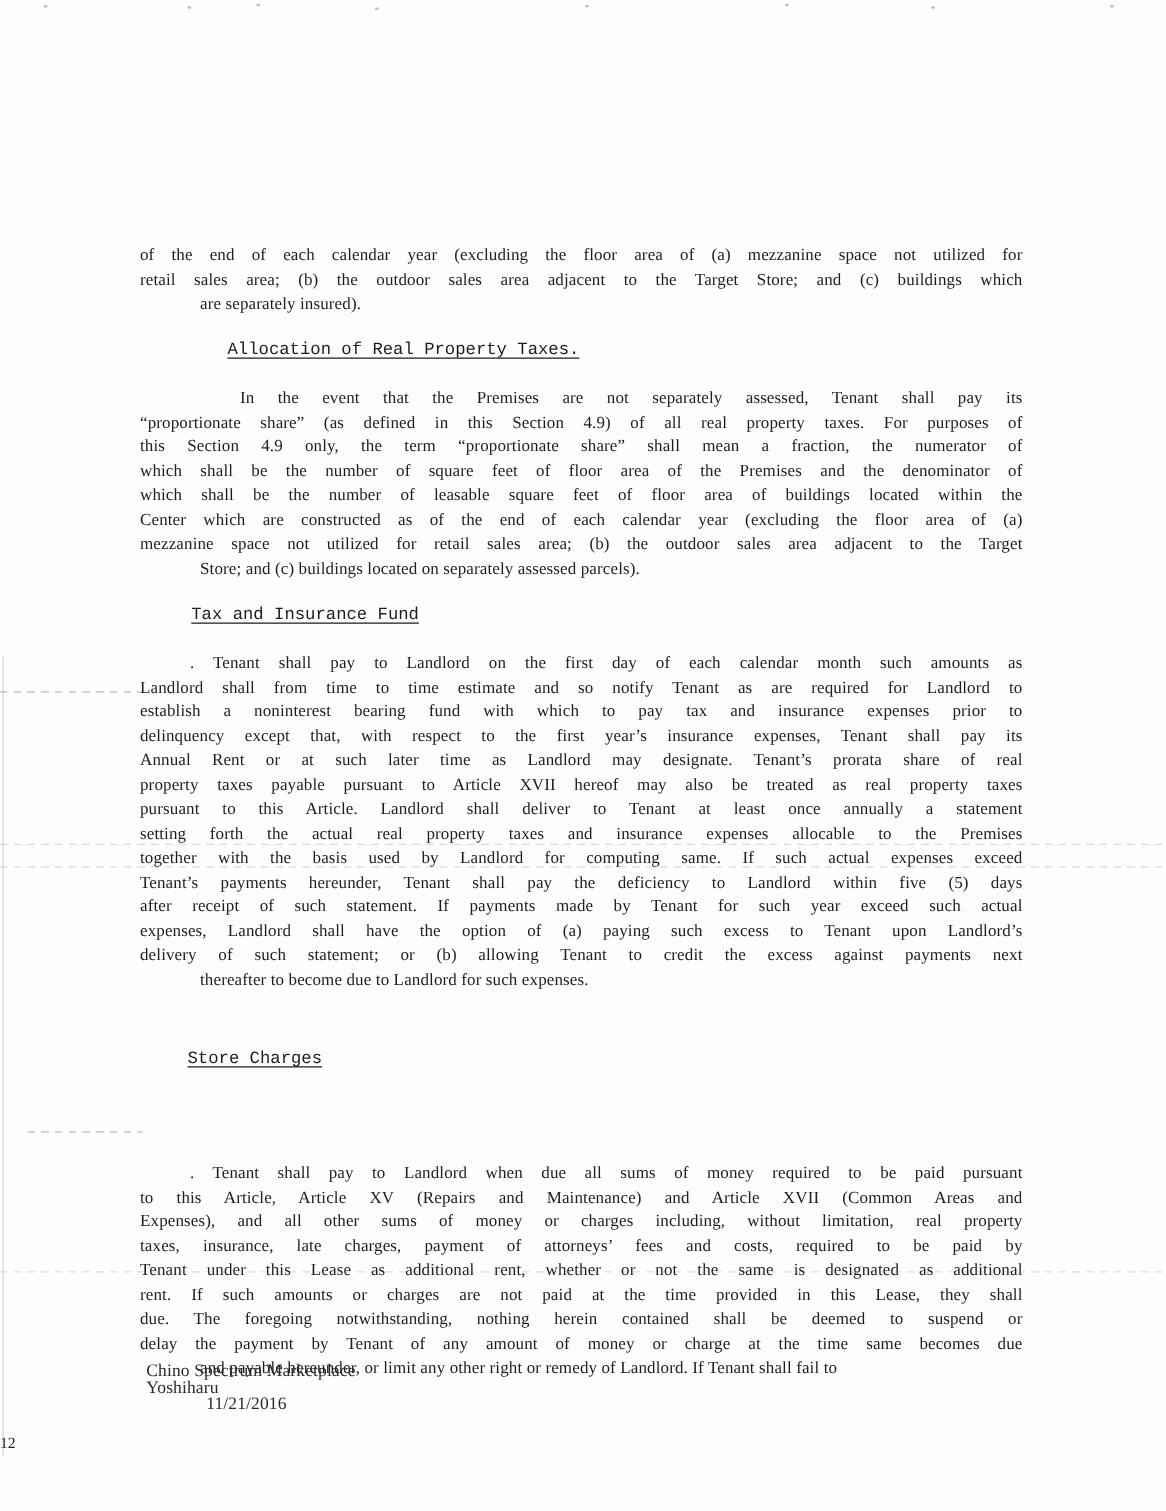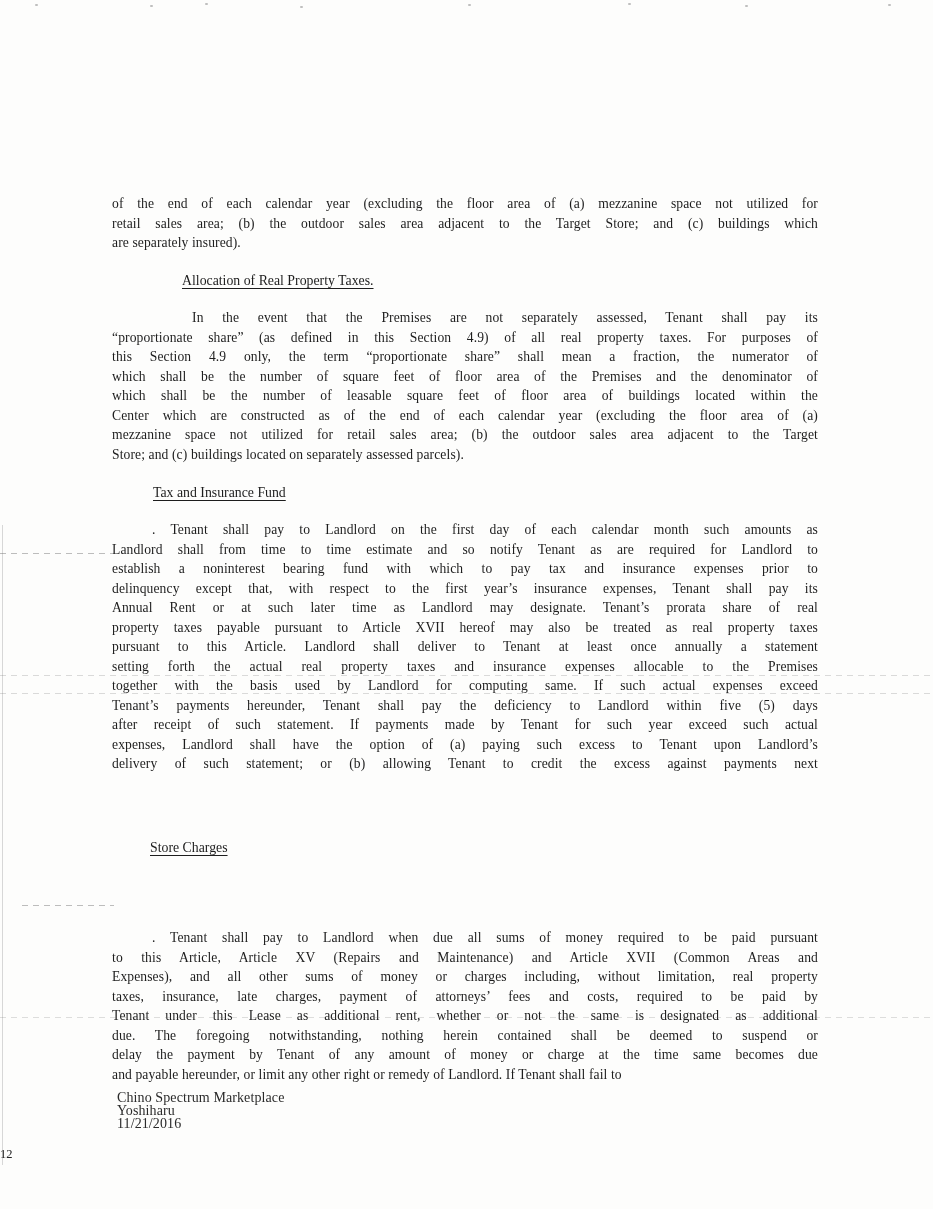--- a/index.html
+++ b/index.html
@@ -18,27 +18,29 @@
     font-size:13.6px;
     line-height:19.5px;
   }
   .line{
     text-align:justify;
     text-align-last:justify;
     letter-spacing:.1px;
   }
   .line.last{
     text-align-last:left;
+    margin-left:48px;
   }
   .heading{
     position:absolute;
     left:112px;
     width:706px;
     font-size:13.8px;
     line-height:19.5px;
+    font-family:Liberation Mono, monospace;
   }
   .heading .u{
     text-decoration:underline;
     text-underline-offset:3px;
   }
   #h-allocation{padding-left:70px;}
   #h-fund{padding-left:41px;}
   #h-other{padding-left:38px;}
   #p-intro{top:194px;}
   #h-allocation{top:271px;}
@@ -127,32 +129,34 @@
       <div class="line">delinquency except that, with respect to the first year’s insurance expenses, Tenant shall pay its</div>
       <div class="line">Annual Rent or at such later time as Landlord may designate.  Tenant’s prorata share of real</div>
       <div class="line">property taxes payable pursuant to Article XVII hereof may also be treated as real property taxes</div>
       <div class="line">pursuant to this Article.  Landlord shall deliver to Tenant at least once annually a statement</div>
       <div class="line">setting forth the actual real property taxes and insurance expenses allocable to the Premises</div>
       <div class="line">together with the basis used by Landlord for computing same.  If such actual expenses exceed</div>
       <div class="line">Tenant’s payments hereunder, Tenant shall pay the deficiency to Landlord within five (5) days</div>
       <div class="line">after receipt of such statement.  If payments made by Tenant for such year exceed such actual</div>
       <div class="line">expenses, Landlord shall have the option of (a) paying such excess to Tenant upon Landlord’s</div>
       <div class="line">delivery of such statement; or (b) allowing Tenant to credit the excess against payments next</div>
+      <div class="line last">thereafter to become due to Landlord for such expenses.</div>
     </div>
 
   <div class="heading" id="h-other">
     <span class="u">Store Charges</span>
   </div>
 
   <div class="block" id="p-other">
       <div class="line" style="text-indent: 40px;">.  Tenant shall pay to Landlord when due all sums of money required to be paid pursuant</div>
       <div class="line">to this Article, Article XV (Repairs and Maintenance) and Article XVII (Common Areas and</div>
       <div class="line">Expenses), and all other sums of money or charges including, without limitation, real property</div>
       <div class="line">taxes, insurance, late charges, payment of attorneys’ fees and costs, required to be paid by</div>
       <div class="line">Tenant under this Lease as additional rent, whether or not the same is designated as additional</div>
+      <div class="line">rent.  If such amounts or charges are not paid at the time provided in this Lease, they shall</div>
       <div class="line">due.  The foregoing notwithstanding, nothing herein contained shall be deemed to suspend or</div>
       <div class="line">delay the payment by Tenant of any amount of money or charge at the time same becomes due</div>
       <div class="line last">and payable hereunder, or limit any other right or remedy of Landlord.  If Tenant shall fail to</div>
     </div>
 
   <div class="footer">
       <div class="line">Chino Spectrum Marketplace</div>
       <div class="line">Yoshiharu</div>
       <div class="line last">11/21/2016</div>
     </div>

